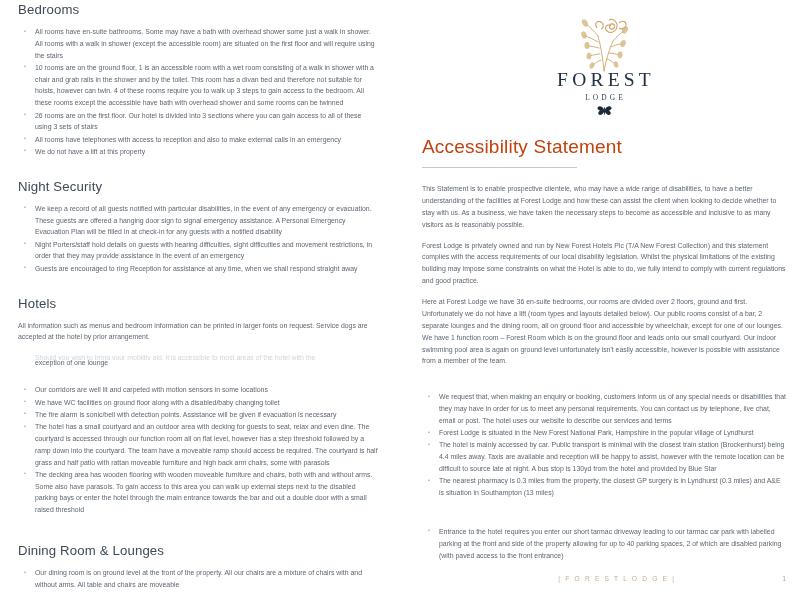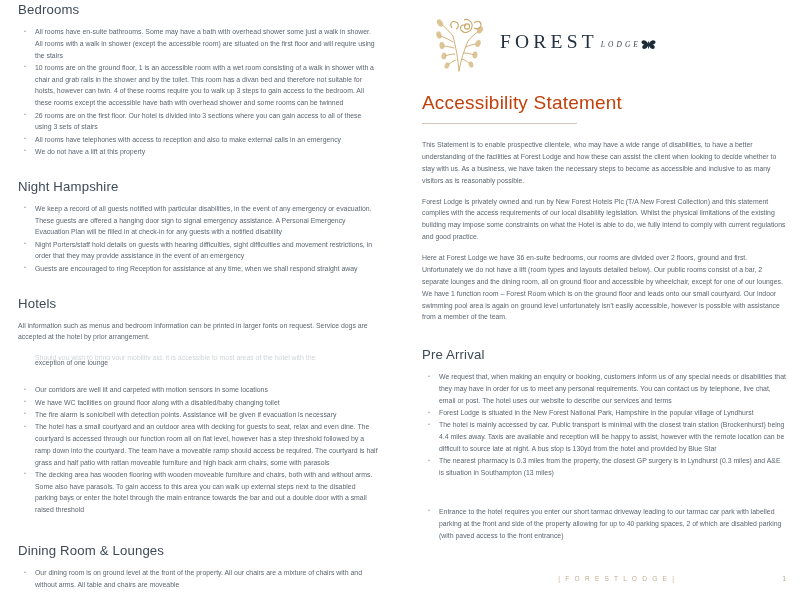--- a/index.html
+++ b/index.html
@@ -21,42 +21,41 @@
     background: #ffffff;
     overflow: hidden;
   }
   .page-left  { width: 400px; padding: 0 22px 0 18px; }
   .page-right { width: 400px; padding: 0 14px 0 22px; }
 
   
   .logo-block {
     width: 100%;
     display: flex;
-    flex-direction: row;
+    flex-direction: column;
     align-items: center;
     padding-top: 14px;
   }
   .logo-botanical { width: 74px; height: 58px; display: block; }
   .logo-word {
     font-family: "Liberation Serif", serif;
     font-size: 19.5px;
     letter-spacing: 4.2px;
     color: #22303f;
     margin-top: -3px;
     padding-left: 4px;
     font-weight: 400;
   }
   .logo-sub {
     font-family: "Liberation Serif", serif;
     font-size: 7.4px;
     letter-spacing: 3.1px;
     color: #3a4654;
     margin-top: 2px;
     padding-left: 3px;
-    font-style: italic;
   }
   .logo-moth { margin-top: 3px; }
 
   
   h1.doc-title {
     font-size: 19px;
     font-weight: 400;
     color: #c2410c;
     letter-spacing: 0.2px;
     margin-top: 20px;
@@ -172,21 +171,21 @@
         <li>10 rooms are on the ground floor, 1 is an accessible room with a wet room consisting of a walk in shower with a chair and grab rails in the shower and by the toilet. This room has a divan bed and therefore not suitable for hoists, however can twin. 4 of these rooms require you to walk up 3 steps to gain access to the bedroom. All these rooms except the accessible have bath with overhead shower and some rooms can be twinned</li>
         <li>26 rooms are on the first floor. Our hotel is divided into 3 sections where you can gain access to all of these using 3 sets of stairs</li>
         <li>All rooms have telephones with access to reception and also to make external calls in an emergency</li>
         <li>We do not have a lift at this property</li>
       </ul>
     </div>
 
     <div class="gap-md"></div>
 
     <div>
-      <h2 class="sec">Night Hampshire</h2>
+      <h2 class="sec">Night Security</h2>
       <ul class="blist">
         <li>We keep a record of all guests notified with particular disabilities, in the event of any emergency or evacuation. These guests are offered a hanging door sign to signal emergency assistance. A Personal Emergency Evacuation Plan will be filled in at check-in for any guests with a notified disability</li>
         <li>Night Porters/staff hold details on guests with hearing difficulties, sight difficulties and movement restrictions, in order that they may provide assistance in the event of an emergency</li>
         <li>Guests are encouraged to ring Reception for assistance at any time, when we shall respond straight away</li>
       </ul>
     </div>
 
     <div class="gap-md"></div>
 
     <div>
@@ -271,21 +270,20 @@
     <h1 class="doc-title">Accessibility Statement</h1>
     <div class="title-rule"></div>
 
     <p class="body">This Statement is to enable prospective clientele, who may have a wide range of disabilities, to have a better understanding of the facilities at Forest Lodge and how these can assist the client when looking to decide whether to stay with us.  As a business, we have taken the necessary steps to become as accessible and inclusive to as many visitors as is reasonably possible.</p>
     <p class="body">Forest Lodge is privately owned and run by New Forest Hotels Plc (T/A New Forest Collection) and this statement complies with the access requirements of our local disability legislation. Whilst the physical limitations of the existing building may impose some constraints on what the Hotel is able to do, we fully intend to comply with current regulations and good practice.</p>
     <p class="body">Here at Forest Lodge we have 36 en-suite bedrooms, our rooms are divided over 2 floors, ground and first. Unfortunately we do not have a lift (room types and layouts detailed below). Our public rooms consist of a bar, 2 separate lounges and the dining room, all on ground floor and accessible by wheelchair, except for one of our lounges. We have 1 function room – Forest Room which is on the ground floor and leads onto our small courtyard. Our indoor swimming pool area is again on ground level unfortunately isn't easily accessible, however is possible with assistance from a member of the team.</p>
 
     <div class="gap-md"></div>
 
     <div>
-      <h2 class="sec">Pre Arrival</h2>
       <ul class="blist">
         <li>We request that, when making an enquiry or booking, customers inform us of any special needs or disabilities that they may have in order for us to meet any personal requirements. You can contact us by telephone, live chat, email or post. The hotel uses our website to describe our services and terms</li>
         <li>Forest Lodge is situated in the New Forest National Park, Hampshire in the popular village of Lyndhurst</li>
         <li>The hotel is mainly accessed by car. Public transport is minimal with the closest train station (Brockenhurst) being 4.4 miles away. Taxis are available and reception will be happy to assist, however with the remote location can be difficult to source late at night. A bus stop is 130yd from the hotel and provided by Blue Star</li>
         <li>The nearest pharmacy is 0.3 miles from the property, the closest GP surgery is in Lyndhurst (0.3 miles) and A&amp;E is situation in Southampton (13 miles)</li>
       </ul>
     </div>
 
     <div class="gap-lg"></div>
 

